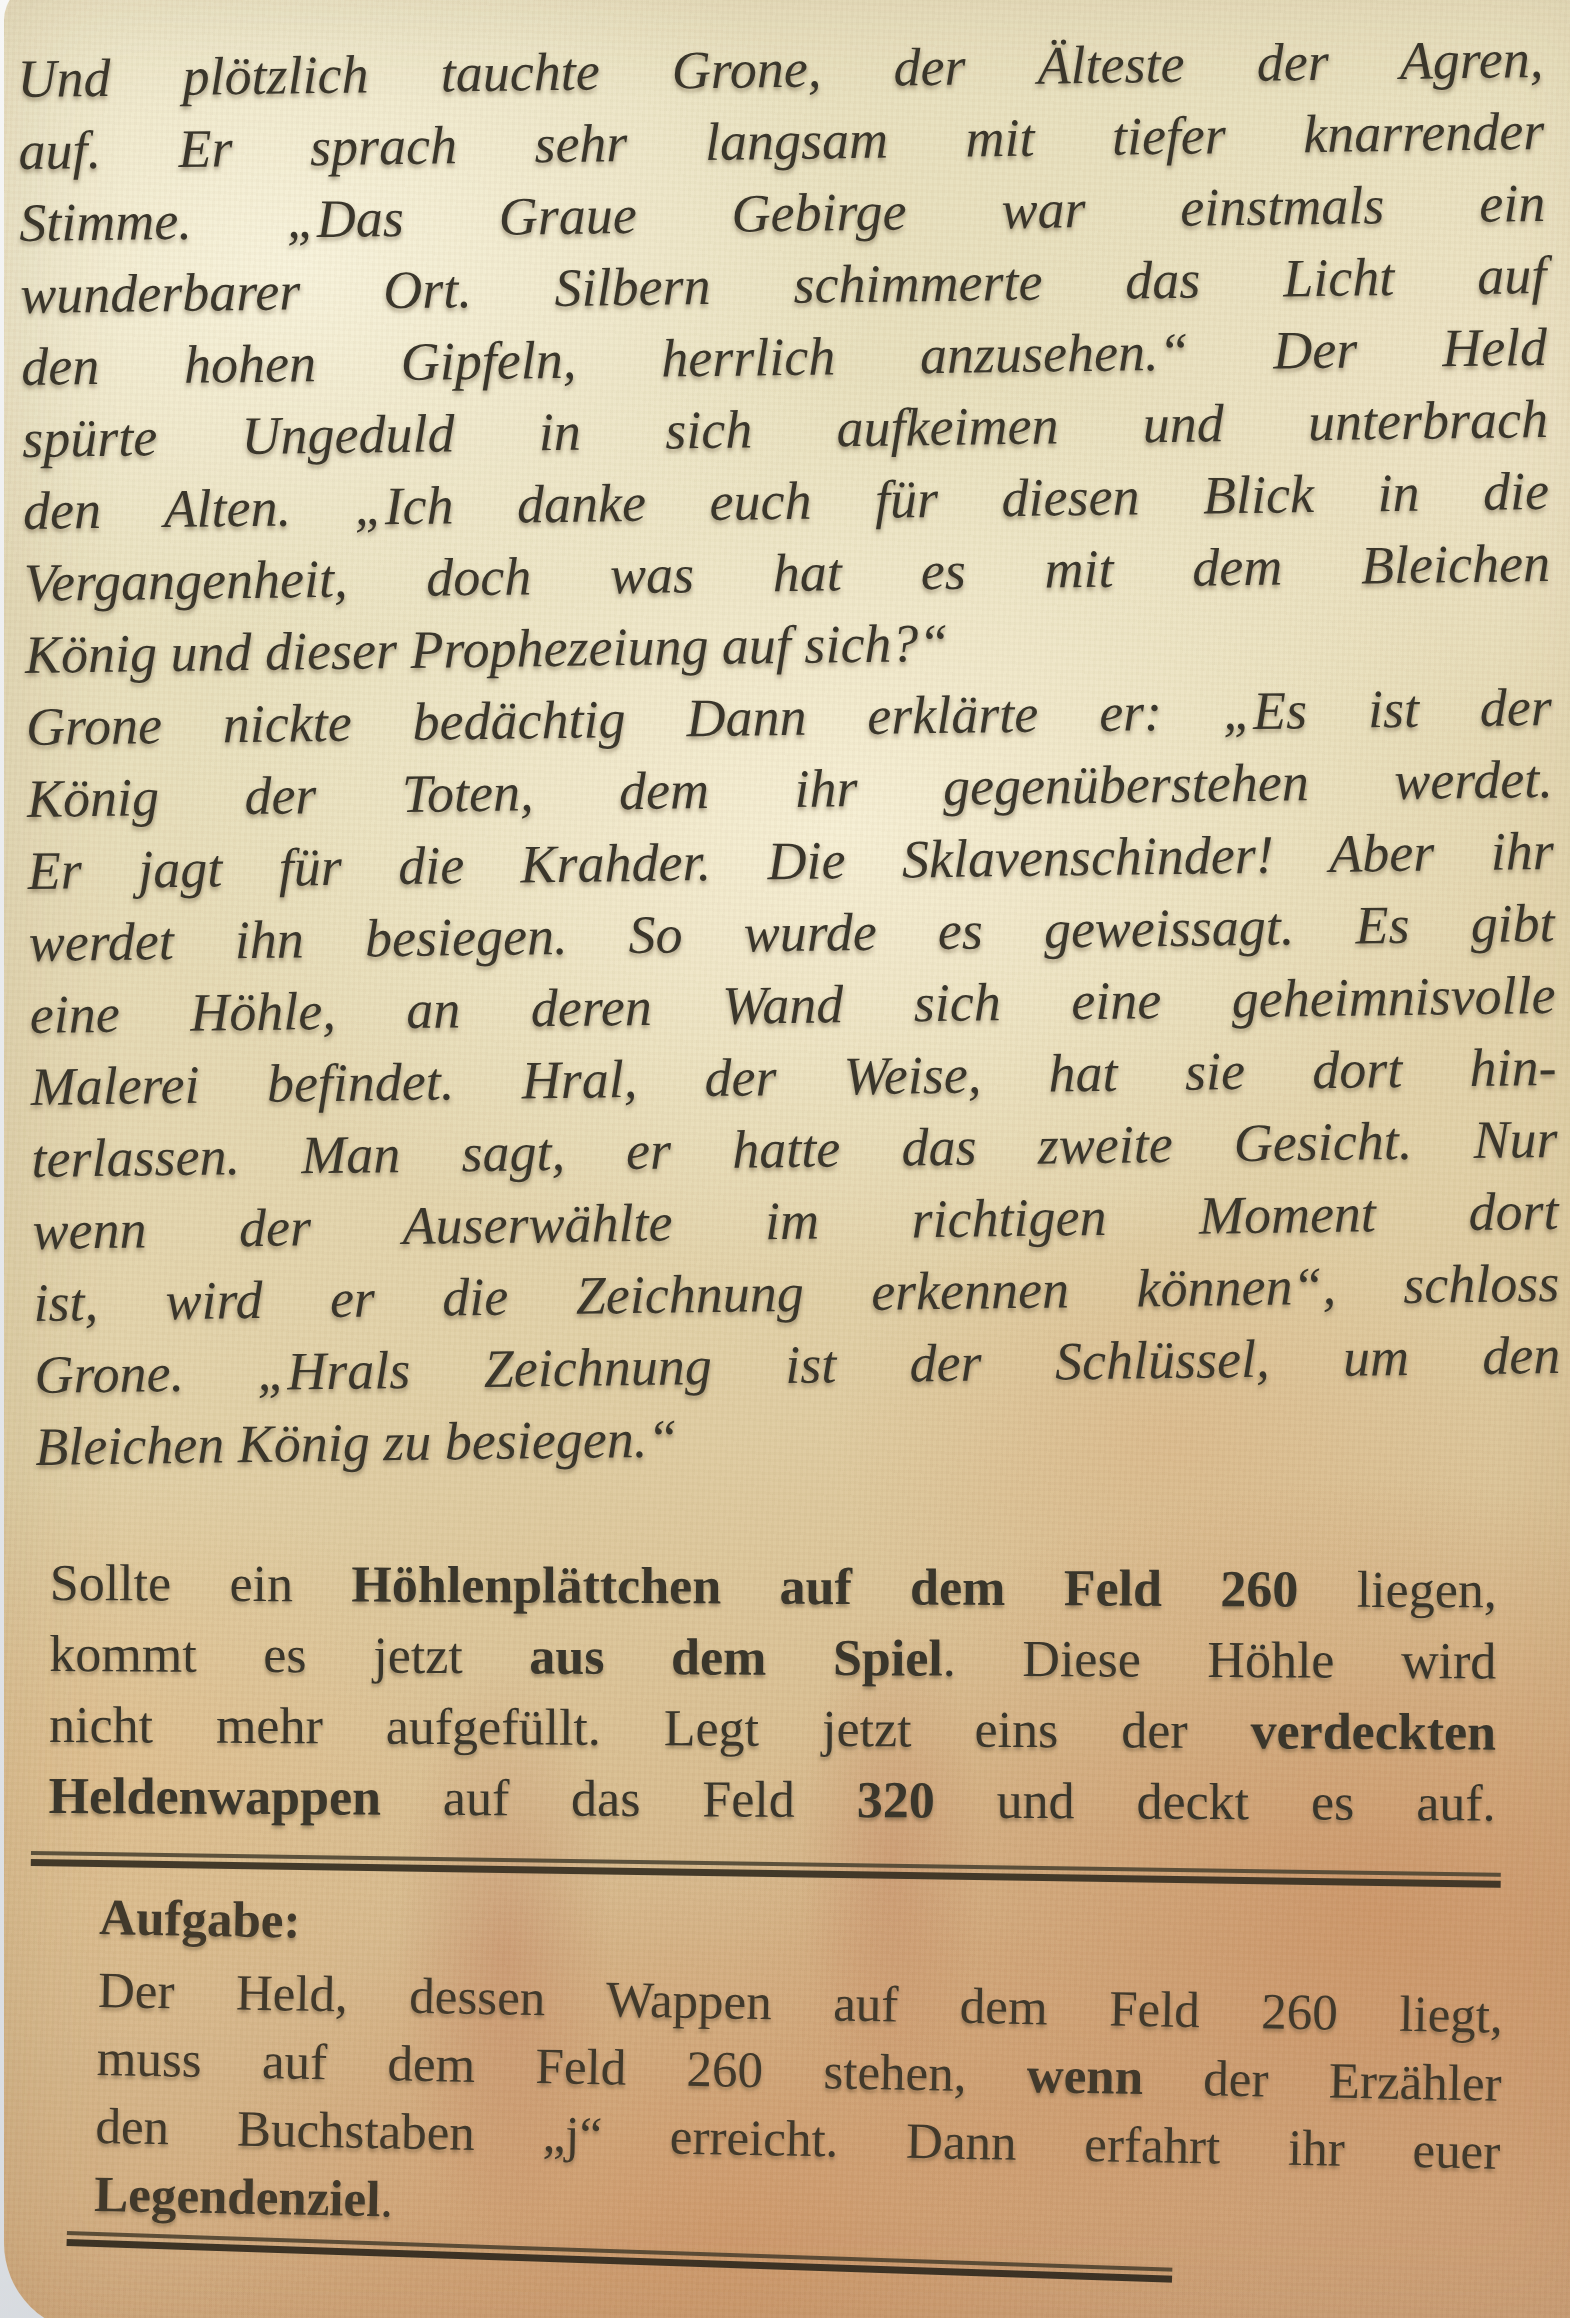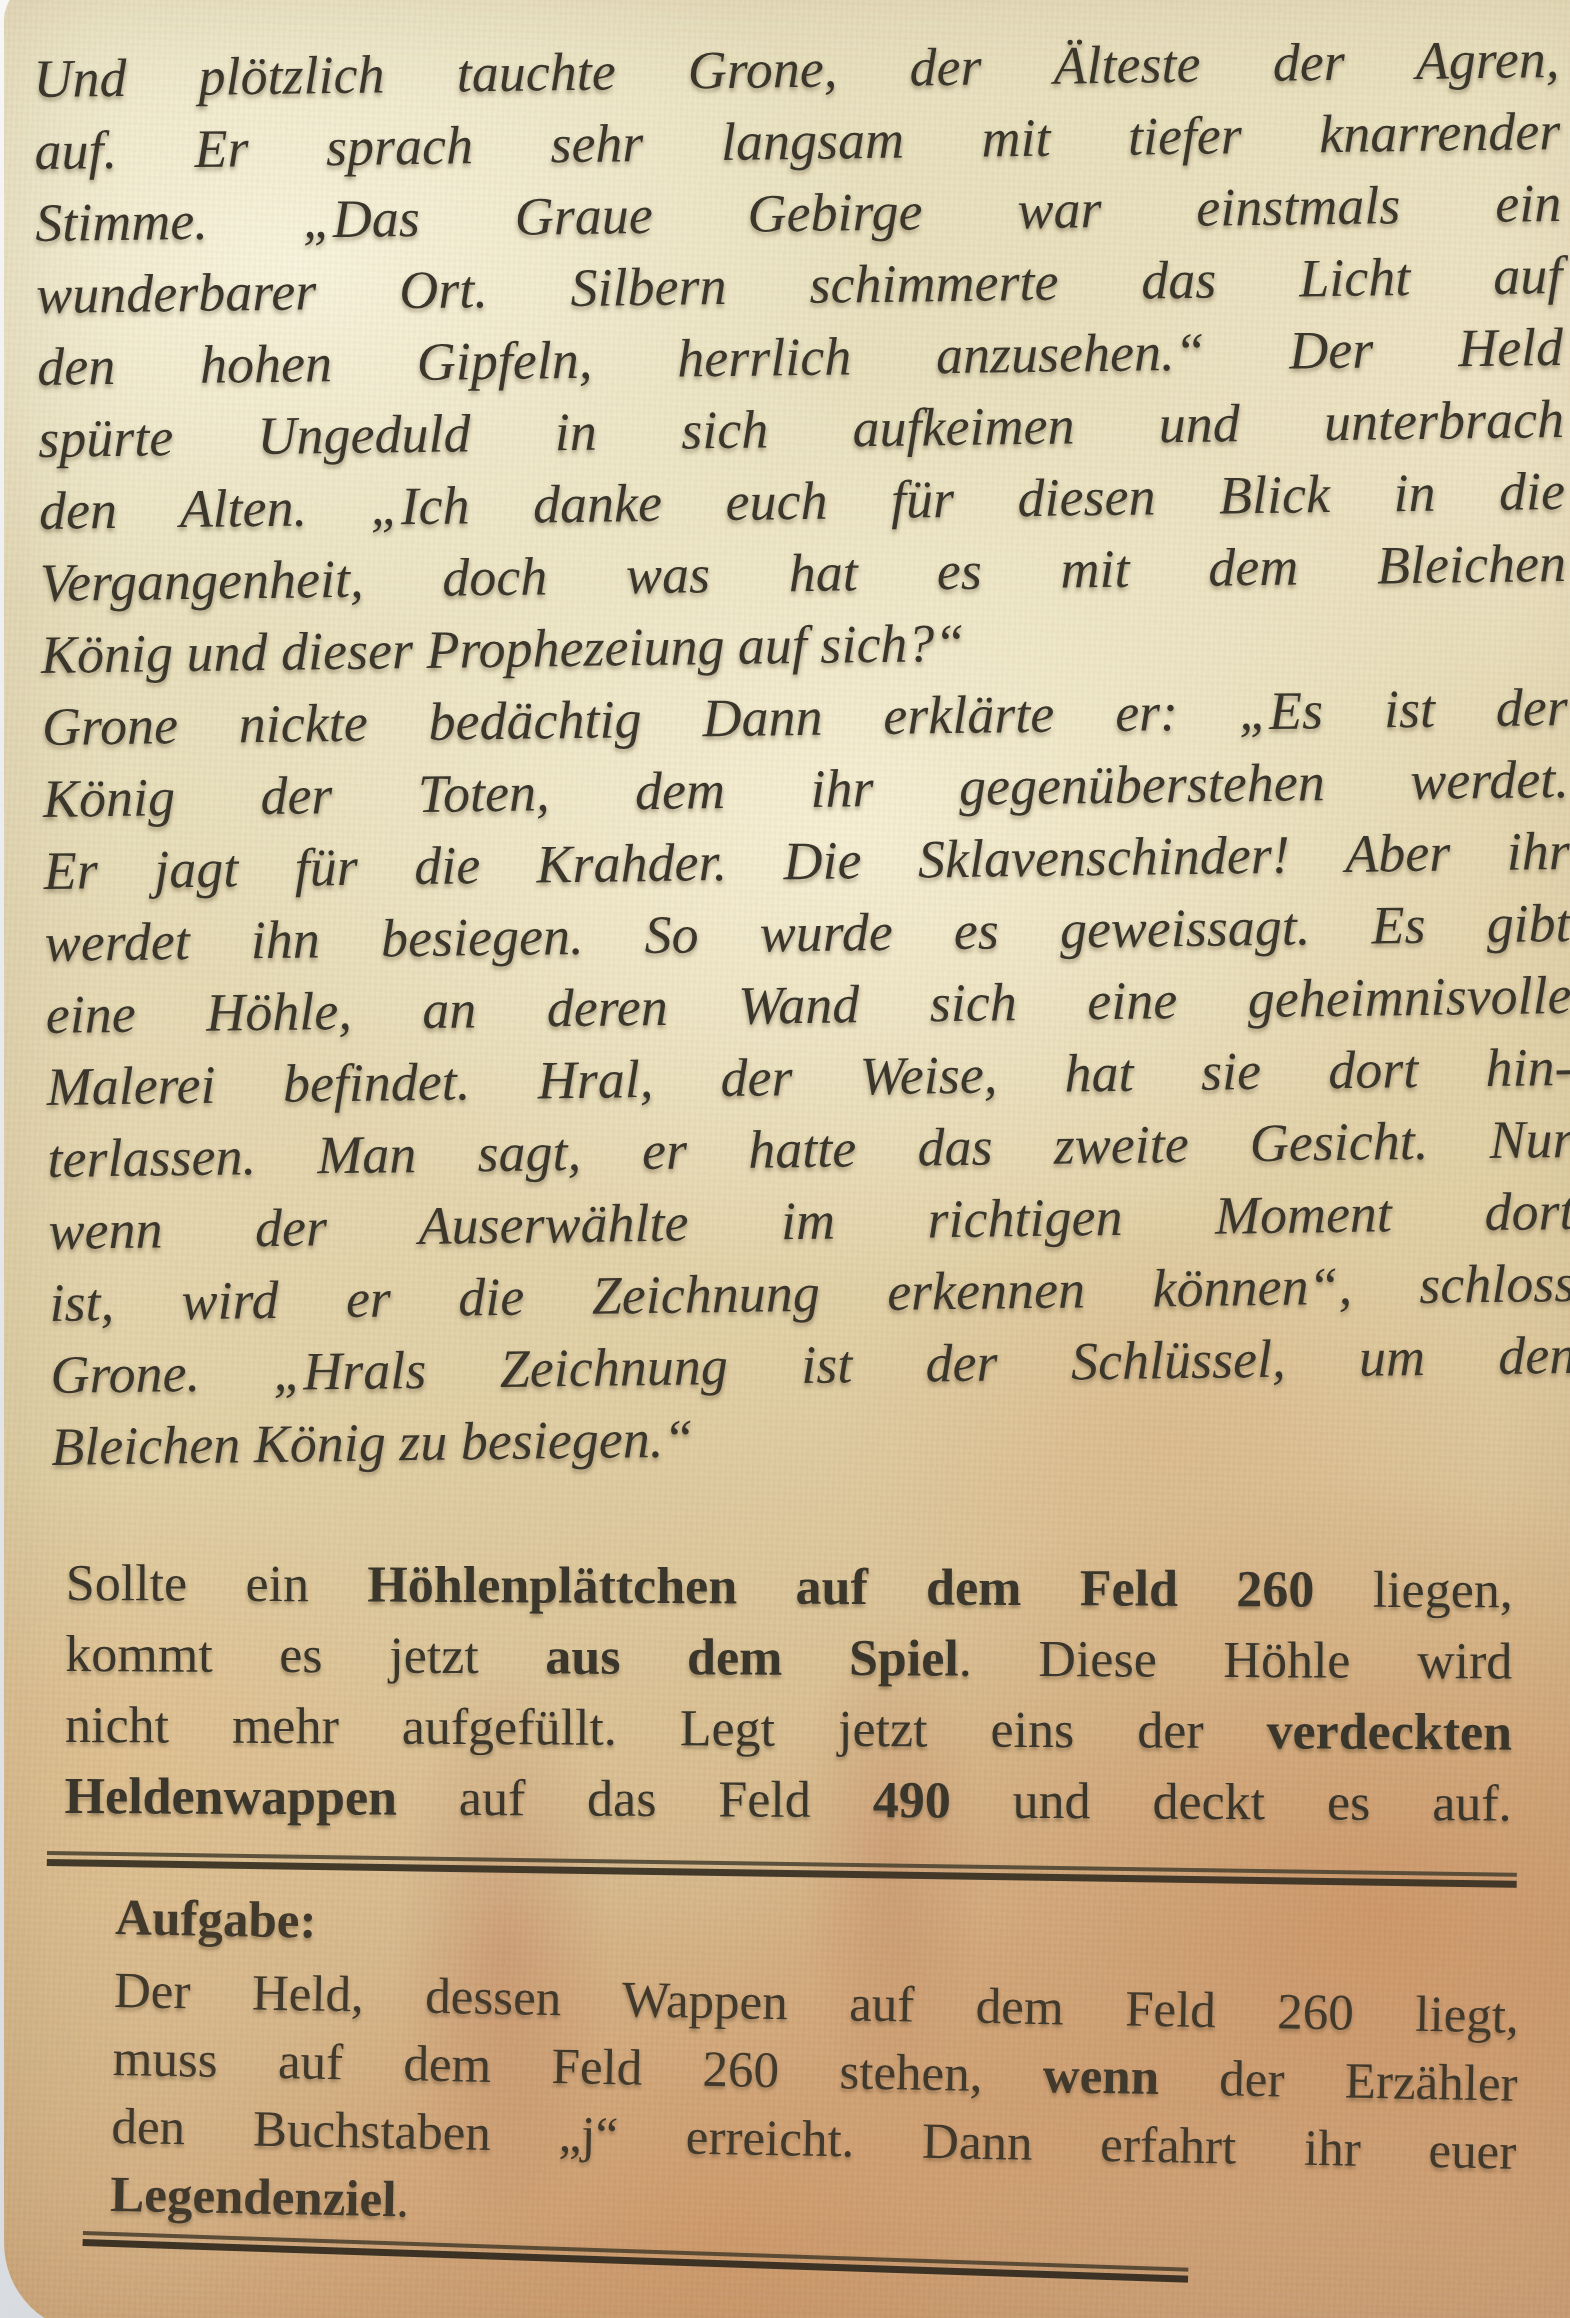--- a/index.html
+++ b/index.html
@@ -36,21 +36,21 @@
     position: absolute;
     inset: 0;
     border-radius: inherit;
     background:
       repeating-linear-gradient(92deg, rgba(120,90,60,0.025) 0 2.4px, rgba(255,255,255,0.02) 2.4px 5.4px),
       repeating-linear-gradient(2deg, rgba(120,90,60,0.02) 0 3px, rgba(255,255,255,0.016) 3px 6.6px);
     pointer-events: none;
   }
   .content {
     position: absolute;
-    left: 16px; top: 0;
+    left: 0; top: 0;
     width: 1244px;
     height: 2319px;
     filter: blur(0.3px);
     color: #3a362b;
     font-family: Liberation Serif, serif;
   }
   .line { text-align: justify; text-align-last: justify; hyphens: none; }
   .line.short { text-align-last: left; }
   .b { font-weight: 700; }
 
@@ -151,21 +151,21 @@
     <div class="line">wenn der Auserwählte im richtigen Moment dort</div>
     <div class="line">ist, wird er die Zeichnung erkennen können“, schloss</div>
     <div class="line">Grone. „Hrals Zeichnung ist der Schlüssel, um den</div>
     <div class="line short">Bleichen König zu besiegen.“</div>
   </section>
 
   <section class="rules">
     <div class="line"><span>Sollte ein </span><span class="b">Höhlenplättchen auf dem Feld 260</span><span> liegen,</span></div>
     <div class="line"><span>kommt es jetzt </span><span class="b">aus dem Spiel</span><span>. Diese Höhle wird</span></div>
     <div class="line"><span>nicht mehr aufgefüllt. Legt jetzt eins der </span><span class="b">verdeckten</span></div>
-    <div class="line"><span class="b">Heldenwappen</span><span> auf das Feld </span><span class="b">490</span><span> und deckt es auf.</span></div>
+    <div class="line"><span class="b">Heldenwappen</span><span> auf das Feld </span><span class="b">320</span><span> und deckt es auf.</span></div>
   </section>
 
   <div class="divider divider-top"></div>
 
   <section class="task">
     <div class="heading">Aufgabe:</div>
     <div class="line">Der Held, dessen Wappen auf dem Feld 260 liegt,</div>
     <div class="line"><span>muss auf dem Feld 260 stehen, </span><span class="b">wenn</span><span> der Erzähler</span></div>
     <div class="line">den Buchstaben „j“ erreicht. Dann erfahrt ihr euer</div>
     <div class="line short"><span class="b">Legendenziel</span><span>.</span></div>

